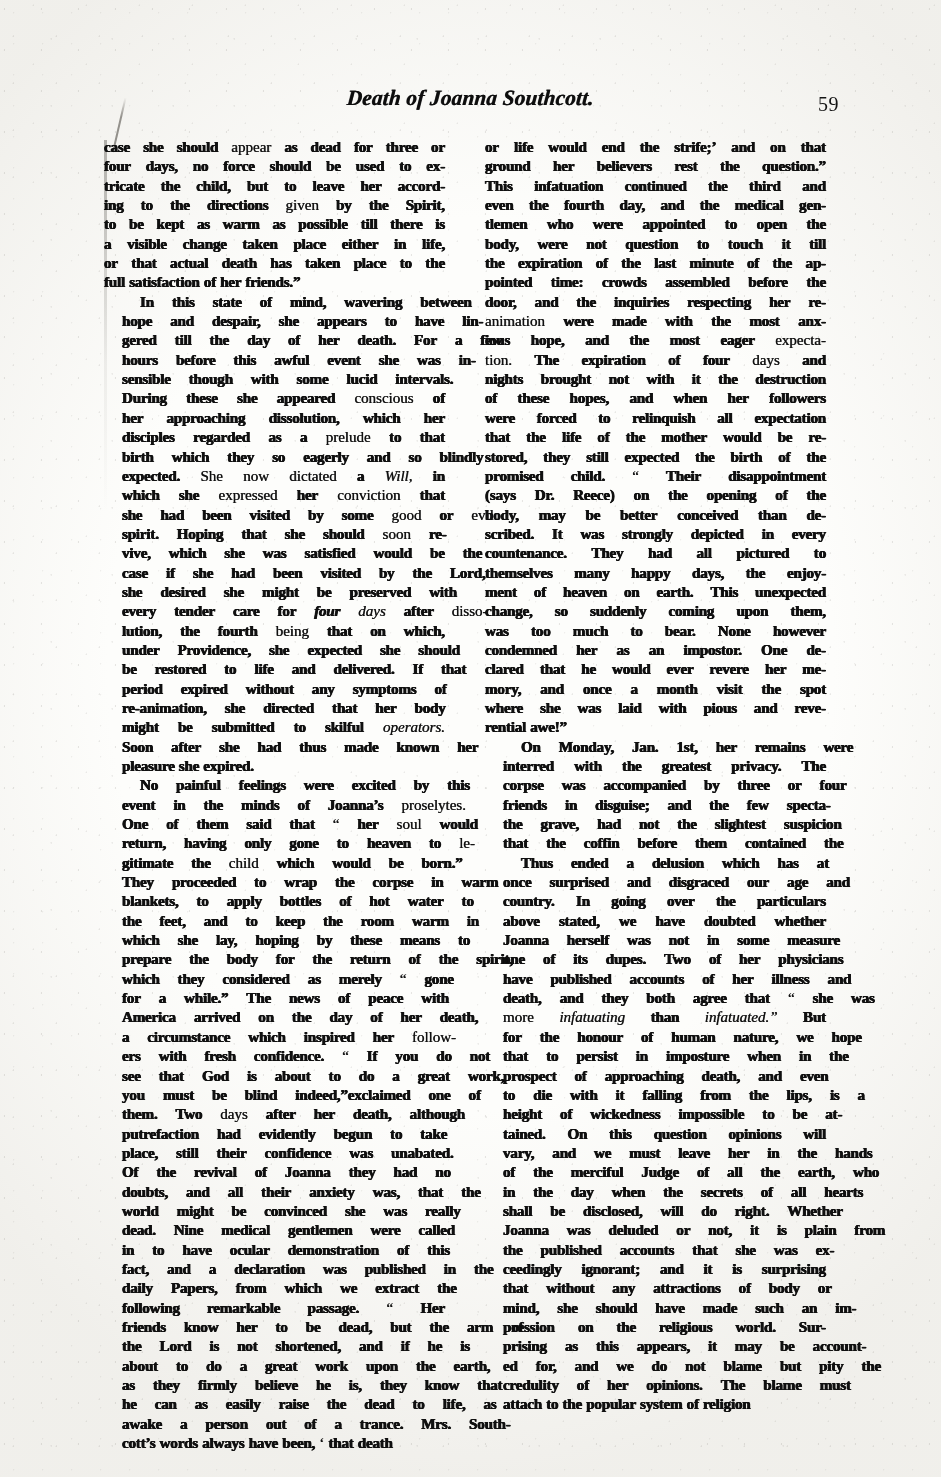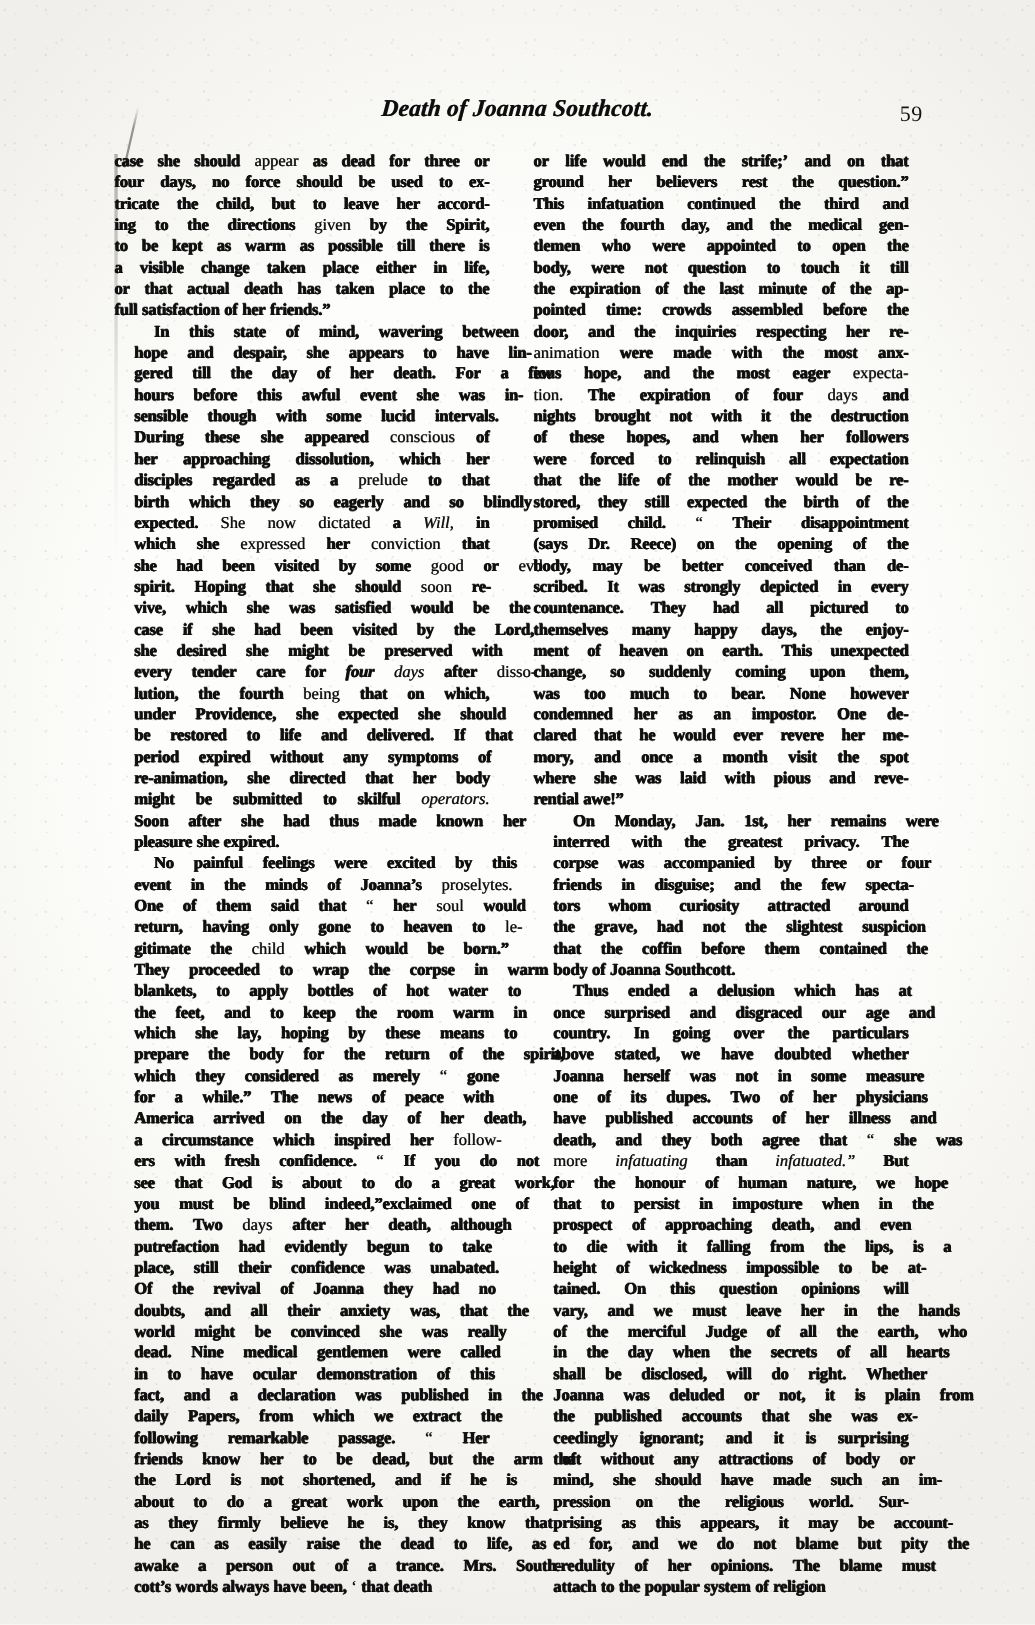--- a/index.html
+++ b/index.html
@@ -1119,45 +1119,37 @@
           <div class="ln j">
             <span><span class="ink">friends</span></span>
             <span><span class="ink">in</span></span>
             <span><span class="ink">disguise;</span></span>
             <span><span class="ink">and</span></span>
             <span><span class="ink">the</span></span>
             <span><span class="ink">few</span></span>
             <span><span class="ink">specta-</span></span>
           </div>
           <div class="ln j">
-            <span><span class="ink">tors</span></span>
-            <span><span class="ink">whom</span></span>
-            <span><span class="ink">curiosity</span></span>
-            <span><span class="ink">attracted</span></span>
-            <span><span class="ink">around</span></span>
-          </div>
-          <div class="ln j">
             <span><span class="ink">the</span></span>
             <span><span class="ink">grave,</span></span>
             <span><span class="ink">had</span></span>
             <span><span class="ink">not</span></span>
             <span><span class="ink">the</span></span>
             <span><span class="ink">slightest</span></span>
             <span><span class="ink">suspicion</span></span>
           </div>
           <div class="ln j">
             <span><span class="ink">that</span></span>
             <span><span class="ink">the</span></span>
             <span><span class="ink">coffin</span></span>
             <span><span class="ink">before</span></span>
             <span><span class="ink">them</span></span>
             <span><span class="ink">contained</span></span>
             <span><span class="ink">the</span></span>
           </div>
-          <div class="ln"><span class="ink">body</span> <span class="ink">of</span> <span class="ink">Joanna</span> <span class="ink">Southcott.</span></div>
         </div>
         <div class="para lines">
           <div class="ln j">
             <span><span style="display:inline-block;width:18px"></span><span class="ink">Thus</span></span>
             <span><span class="ink">ended</span></span>
             <span><span class="ink">a</span></span>
             <span><span class="ink">delusion</span></span>
             <span><span class="ink">which</span></span>
             <span><span class="ink">has</span></span>
             <span><span class="ink">at</span></span>

